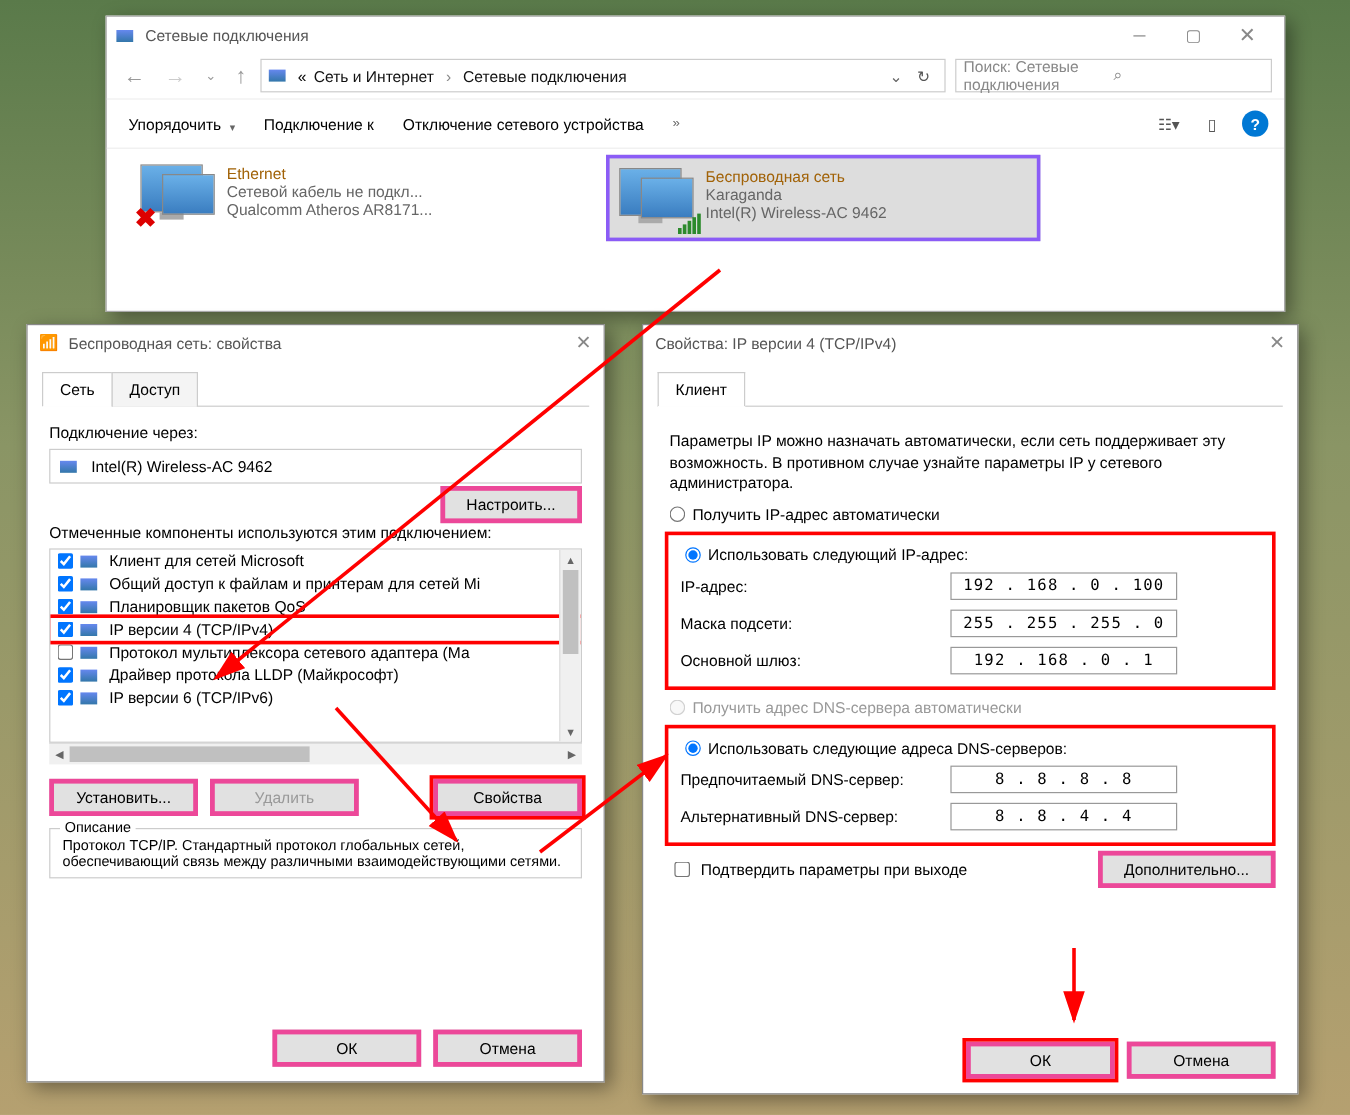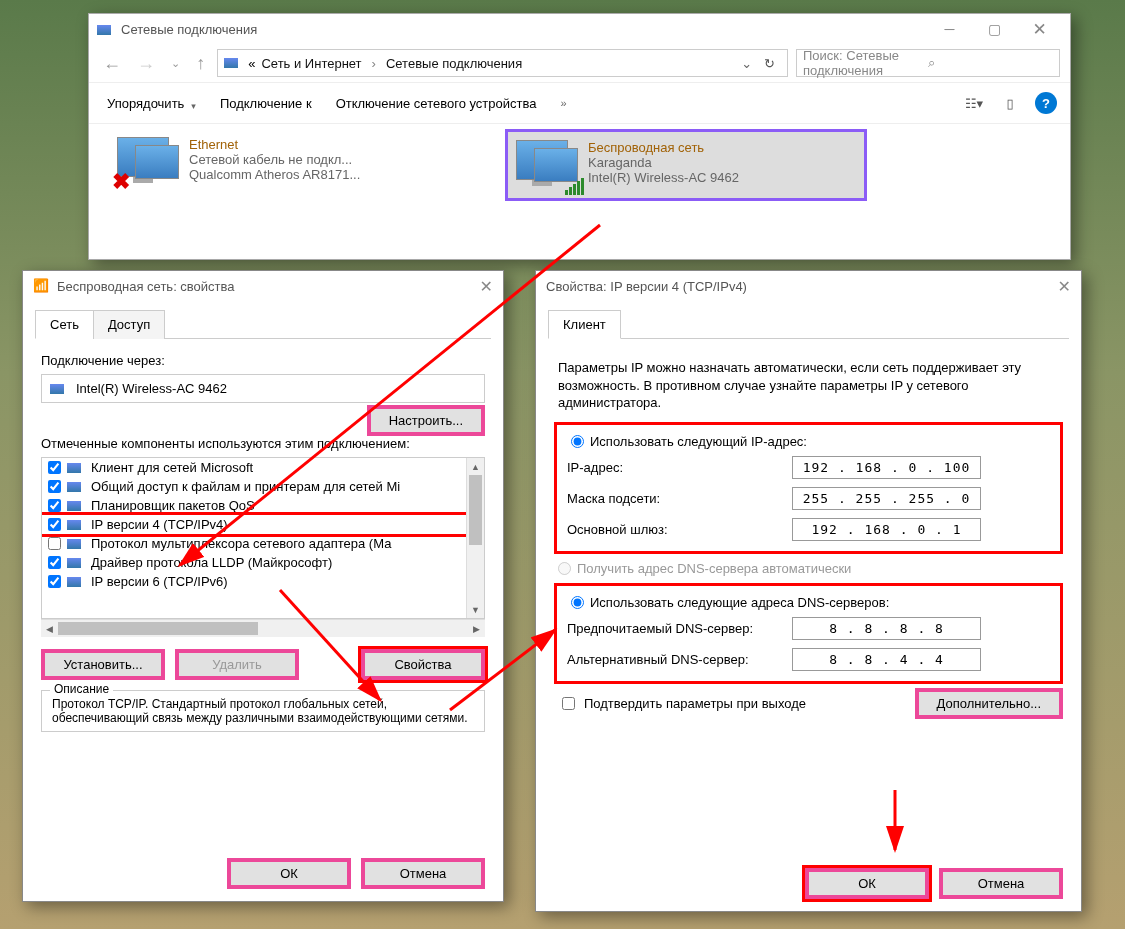--- a/index.html
+++ b/index.html
@@ -257,20 +257,24 @@
   <div class="dlgtitle">
     <span class="txt">Свойства: IP версии 4 (TCP/IPv4)</span>
     <span class="closex">✕</span>
   </div>
   <div class="tabs">
     <div class="tab active">Клиент</div>
   </div>
   <div class="dlgbody">
     <div class="info">Параметры IP можно назначать автоматически, если сеть поддерживает эту возможность. В противном случае узнайте параметры IP у сетевого администратора.</div>
 
+    <div class="radio-row">
+      <input type="radio" style="">
+      <span>Получить IP-адрес автоматически</span>
+    </div>
     <div class="ipgroup">
       <div class="radio-row">
         <input type="radio" checked="" style="">
         <span>Использовать следующий IP-адрес:</span>
       </div>
       <div class="iprow">
           <span class="lbl">IP-адрес:</span>
           <span class="ipfield">192 . 168 .  0  . 100</span>
         </div>
       <div class="iprow">

